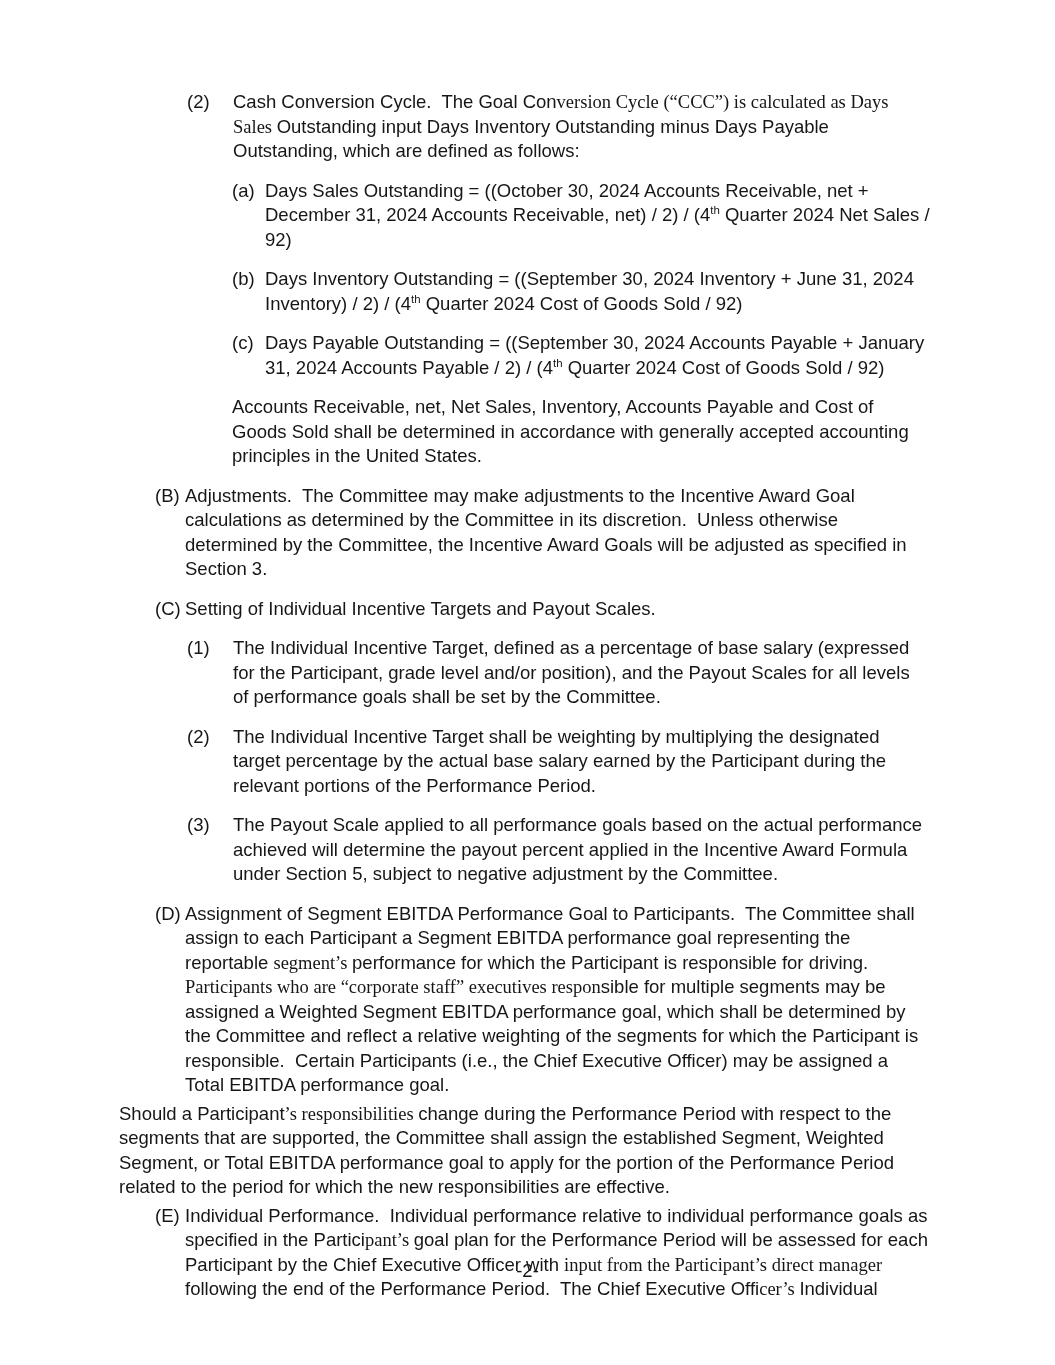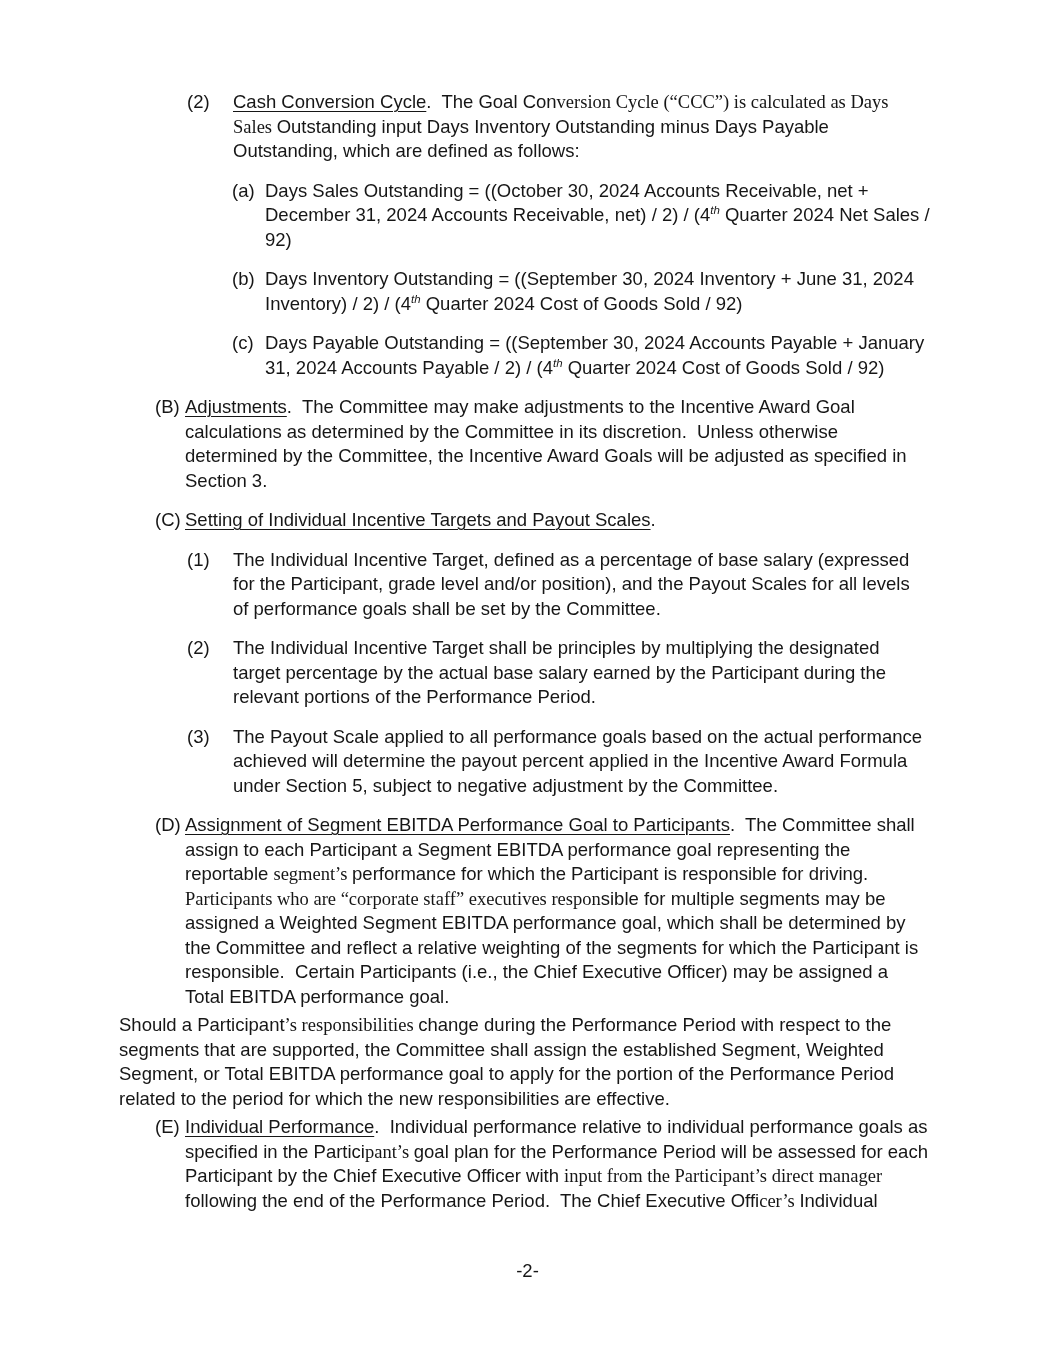--- a/index.html
+++ b/index.html
@@ -21,23 +21,23 @@
   .num { flex:0 0 auto; white-space:pre; }
   .body { flex:1 1 auto; white-space:pre-wrap; }
   .para { white-space:pre-wrap; margin-bottom:15px; }
   
   .iA { margin-left:155px; }  .iA .num { width:30px; }
   .i2 { margin-left:187px; }  .i2 .num { width:46px; }
   .i3 { margin-left:232px; }  .i3 .num { width:33px; }
   .p3 { margin-left:232px; }
   .pA { margin-left:119px; }
   .tight { margin-bottom:4px; }
-  .u { text-decoration:underline; text-decoration-thickness:1.4px; text-underline-offset:2.5px;text-align:center; }
+  .u { text-decoration-thickness:1.4px; text-underline-offset:2.5px;text-align:center; }
   .sr { font-family:"Liberation Serif", serif; }
-  sup.sup { font-size:0.62em; line-height:0; vertical-align:super;font-style:italic; }
+  sup.sup { font-size:0.62em; line-height:0; vertical-align:super; }
   .pageno {
     position:absolute;
     top:1259px; left:0; width:100%;
     text-align:center;
   }
 </style>
 </head>
 <body>
 
 <div class="page">
@@ -56,39 +56,40 @@
     <div class="row i3">
       <div class="num">(b)</div>
       <div class="body"><span>Days Inventory Outstanding = ((September 30, 2024 Inventory + June 31, 2024 Inventory) / 2) / (4</span><sup class="sup">th</sup><span> Quarter 2024 Cost of Goods Sold / 92)</span></div>
     </div>
 
     <div class="row i3">
       <div class="num">(c)</div>
       <div class="body"><span>Days Payable Outstanding = ((September 30, 2024 Accounts Payable + January 31, 2024 Accounts Payable / 2) / (4</span><sup class="sup">th</sup><span> Quarter 2024 Cost of Goods Sold / 92)</span></div>
     </div>
 
+    <div class="para p3">Accounts Receivable, net, Net Sales, Inventory, Accounts Payable and Cost of Goods Sold shall be determined in accordance with generally accepted accounting principles in the United States.</div>
 
     <div class="row iA">
       <div class="num">(B)</div>
       <div class="body"><span class="u">Adjustments</span><span>.  The Committee may make adjustments to the Incentive Award Goal calculations as determined by the Committee in its discretion.  Unless otherwise determined by the Committee, the Incentive Award Goals will be adjusted as specified in Section 3.</span></div>
     </div>
 
     <div class="row iA">
       <div class="num">(C)</div>
       <div class="body"><span class="u">Setting of Individual Incentive Targets and Payout Scales</span><span>.</span></div>
     </div>
 
     <div class="row i2">
       <div class="num">(1)</div>
       <div class="body">The Individual Incentive Target, defined as a percentage of base salary (expressed for the Participant, grade level and/or position), and the Payout Scales for all levels of performance goals shall be set by the Committee.</div>
     </div>
 
     <div class="row i2">
       <div class="num">(2)</div>
-      <div class="body">The Individual Incentive Target shall be principles by multiplying the designated target percentage by the actual base salary earned by the Participant during the relevant portions of the Performance Period.</div>
+      <div class="body">The Individual Incentive Target shall be weighting by multiplying the designated target percentage by the actual base salary earned by the Participant during the relevant portions of the Performance Period.</div>
     </div>
 
     <div class="row i2">
       <div class="num">(3)</div>
       <div class="body">The Payout Scale applied to all performance goals based on the actual performance achieved will determine the payout percent applied in the Incentive Award Formula under Section 5, subject to negative adjustment by the Committee.</div>
     </div>
 
     <div class="row iA tight">
       <div class="num">(D)</div>
       <div class="body"><span class="u">Assignment of Segment EBITDA Performance Goal to Participants</span><span>.  The Committee shall assign to each Participant a Segment EBITDA performance goal representing the reportable </span><span class="sr">segment’s </span><span>performance for which the Participant is responsible for driving.  </span><span class="sr">Participants who are “corporate staff” executives respon</span><span>sible for multiple segments may be assigned a Weighted Segment EBITDA performance goal, which shall be determined by the Committee and reflect a relative weighting of the segments for which the Participant is responsible.  Certain Participants (i.e., the Chief Executive Officer) may be assigned a Total EBITDA performance goal.</span></div>

